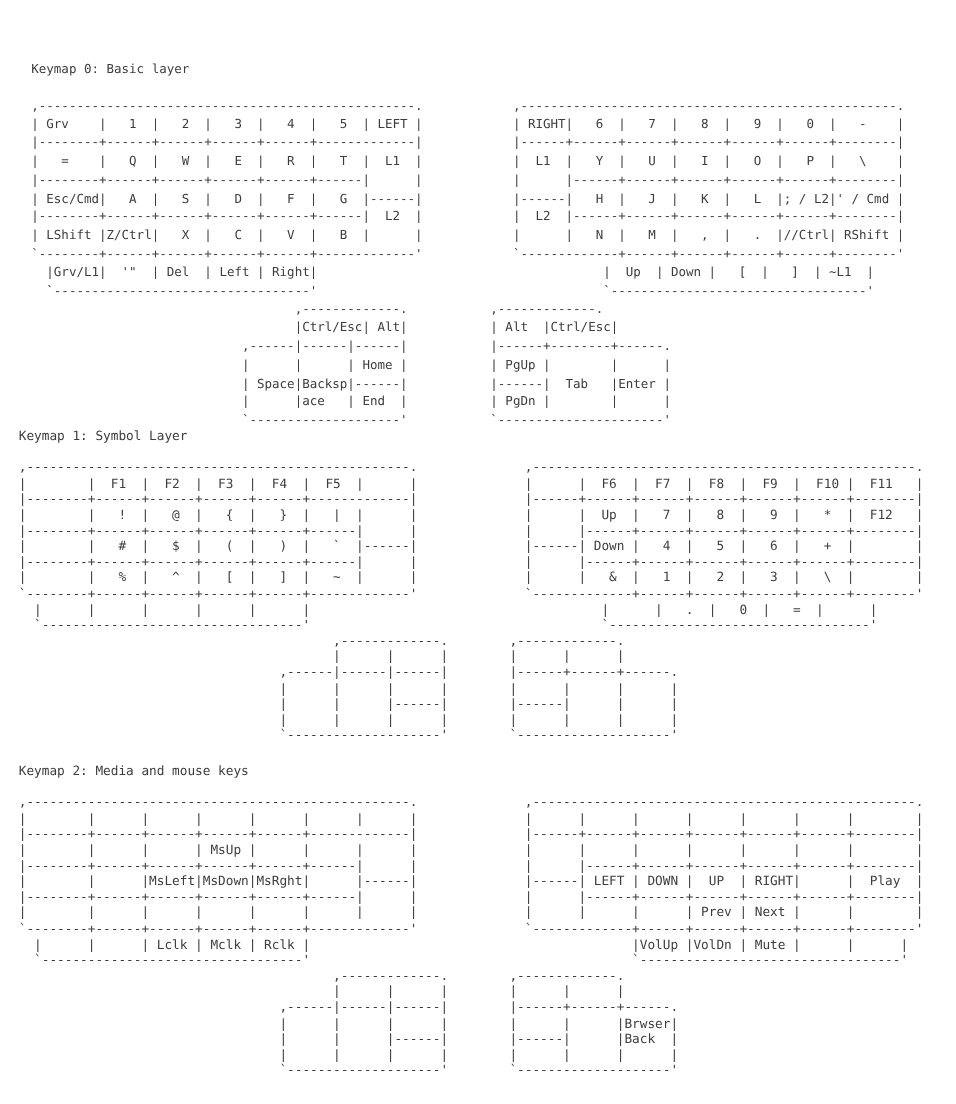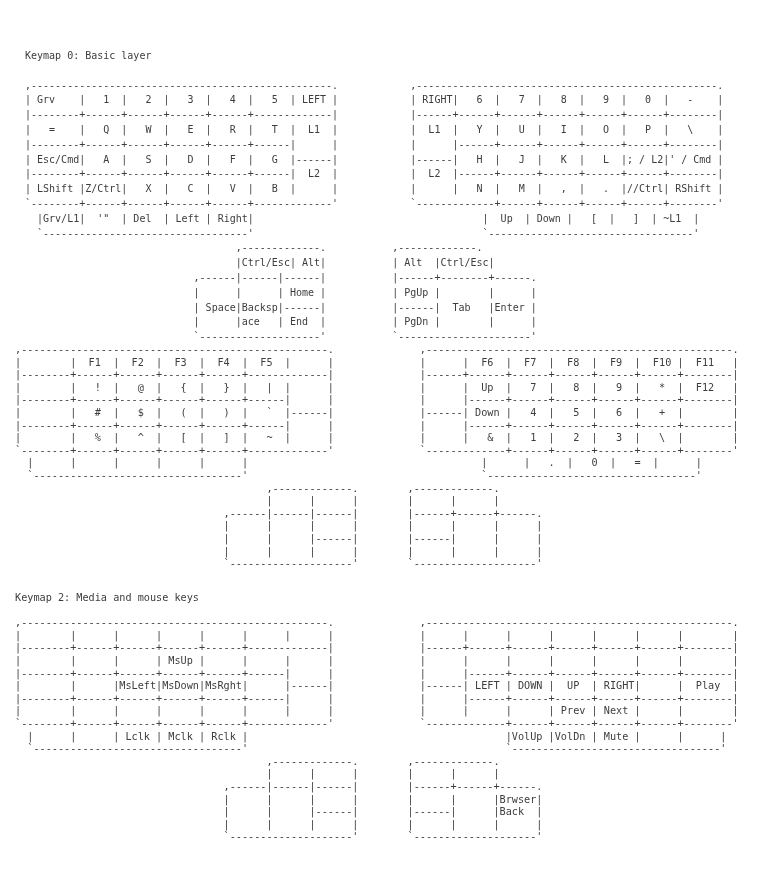--- a/index.html
+++ b/index.html
@@ -26,21 +26,21 @@
     margin: 0;
     white-space: pre;
     font-family: inherit;
     font-size: inherit;
     line-height: inherit;
   }
   .s0 { left: 25px; top: 21px;  font-size: 10px;   line-height: 14.8px; }
   .s0 .keymap-title { margin-bottom: 14.8px; margin-top: 28px; }
   .s1 { left: 15px; top: 344px; font-size: 10.2px; line-height: 12.6px; }
   .s1 .keymap-title { margin-bottom: 12.6px; }
-  .s2 { left: 15px; top: 592px; font-size: 10.2px; line-height: 12.6px; }
+  .s2 { left: 15px; top: 612px; font-size: 10.2px; line-height: 12.6px; }
   .s2 .keymap-title { margin-bottom: 12.6px; }
 </style>
 </head>
 <body style="background: rgb(255, 255, 255);">
 
 <main>
 
   <section class="keymap-section s0" style="color: rgb(61, 61, 61);">
     <div class="keymap-title">Keymap 0: Basic layer</div>
     <pre class="keymap-art">,--------------------------------------------------.            ,--------------------------------------------------.
@@ -57,20 +57,21 @@
                                    ,-------------.           ,-------------.
                                    |Ctrl/Esc| Alt|           | Alt  |Ctrl/Esc|
                             ,------|------|------|           |------+--------+------.
                             |      |      | Home |           | PgUp |        |      |
                             | Space|Backsp|------|           |------|  Tab   |Enter |
                             |      |ace   | End  |           | PgDn |        |      |
                             `--------------------'           `----------------------'</pre>
   </section>
 
   <section class="keymap-section s1" style="color: rgb(61, 61, 61);">
+    <div class="keymap-title">Keymap 1: Symbol Layer</div>
     <pre class="keymap-art">,--------------------------------------------------.              ,--------------------------------------------------.
 |        |  F1  |  F2  |  F3  |  F4  |  F5  |      |              |      |  F6  |  F7  |  F8  |  F9  |  F10 |  F11   |
 |--------+------+------+------+------+-------------|              |------+------+------+------+------+------+--------|
 |        |   !  |   @  |   {  |   }  |   |  |      |              |      |  Up  |   7  |   8  |   9  |   *  |  F12   |
 |--------+------+------+------+------+------|      |              |      |------+------+------+------+------+--------|
 |        |   #  |   $  |   (  |   )  |   `  |------|              |------| Down |   4  |   5  |   6  |   +  |        |
 |--------+------+------+------+------+------|      |              |      |------+------+------+------+------+--------|
 |        |   %  |   ^  |   [  |   ]  |   ~  |      |              |      |   &amp;  |   1  |   2  |   3  |   \  |        |
 `--------+------+------+------+------+-------------'              `-------------+------+------+------+------+--------'
   |      |      |      |      |      |                                      |      |   .  |   0  |   =  |      |

